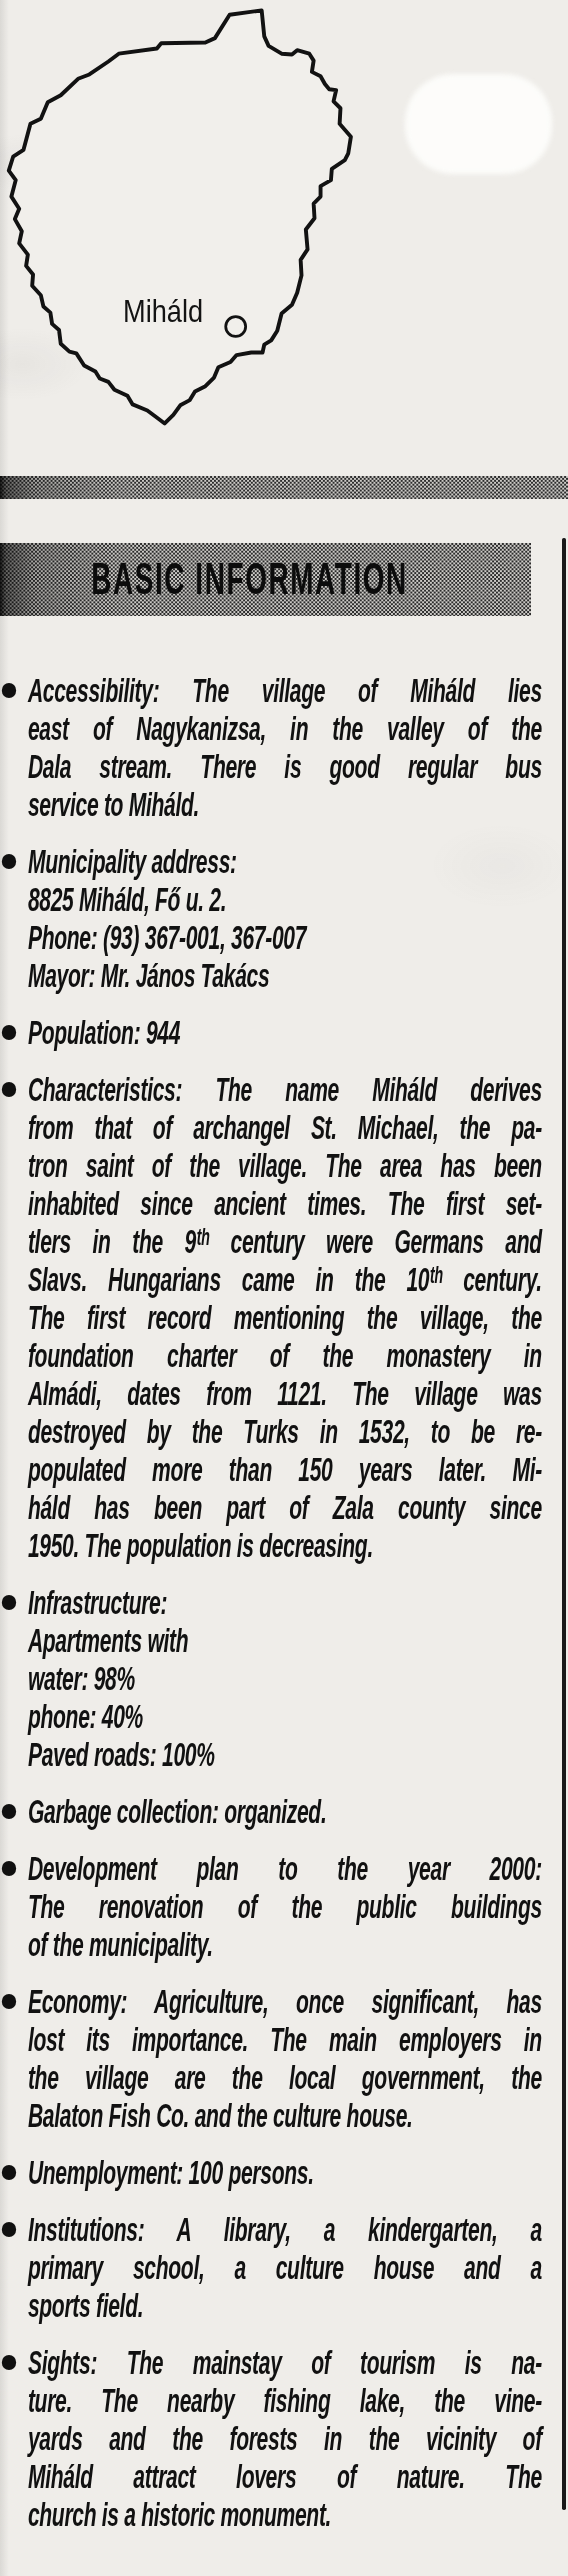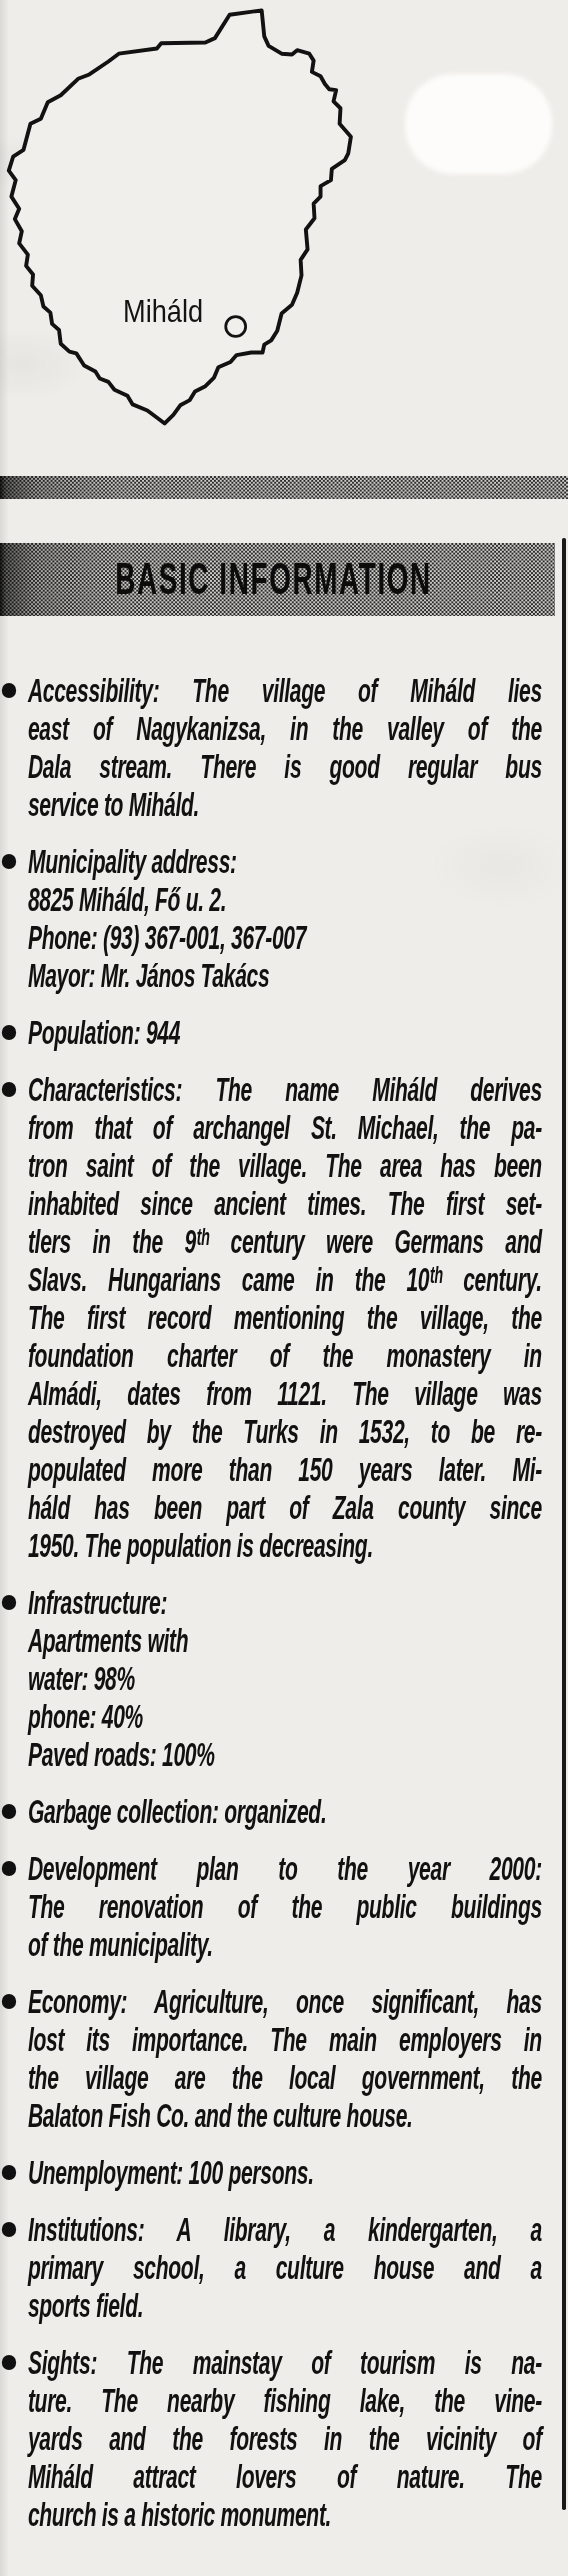--- a/index.html
+++ b/index.html
@@ -48,21 +48,20 @@
 
   
   .halftone {
     background-color: #dbd9d5;
     background-image:
       linear-gradient(to right, rgba(8,8,8,0.92) 0px, rgba(8,8,8,0.55) 6px, rgba(18,18,18,0.25) 36px, rgba(18,18,18,0.07) 117px, rgba(18,18,18,0.07) 100%),
       radial-gradient(circle at 0.9px 0.9px, #2d2d2d 0.9px, rgba(0,0,0,0) 1.2px),
       radial-gradient(circle at 0.9px 0.9px, #2d2d2d 0.9px, rgba(0,0,0,0) 1.2px);
     background-size: 100% 100%, 3.9px 3.9px, 3.9px 3.9px;
     background-position: 0 0, 0 0, 1.9px 1.9px;
-    padding-left: 24px;
   }
   .divider-bar {
     position: absolute;
     left: 0;
     top: 476px;
     width: 569px;
     height: 23.4px;
   }
   .header-bar {
     position: absolute;

